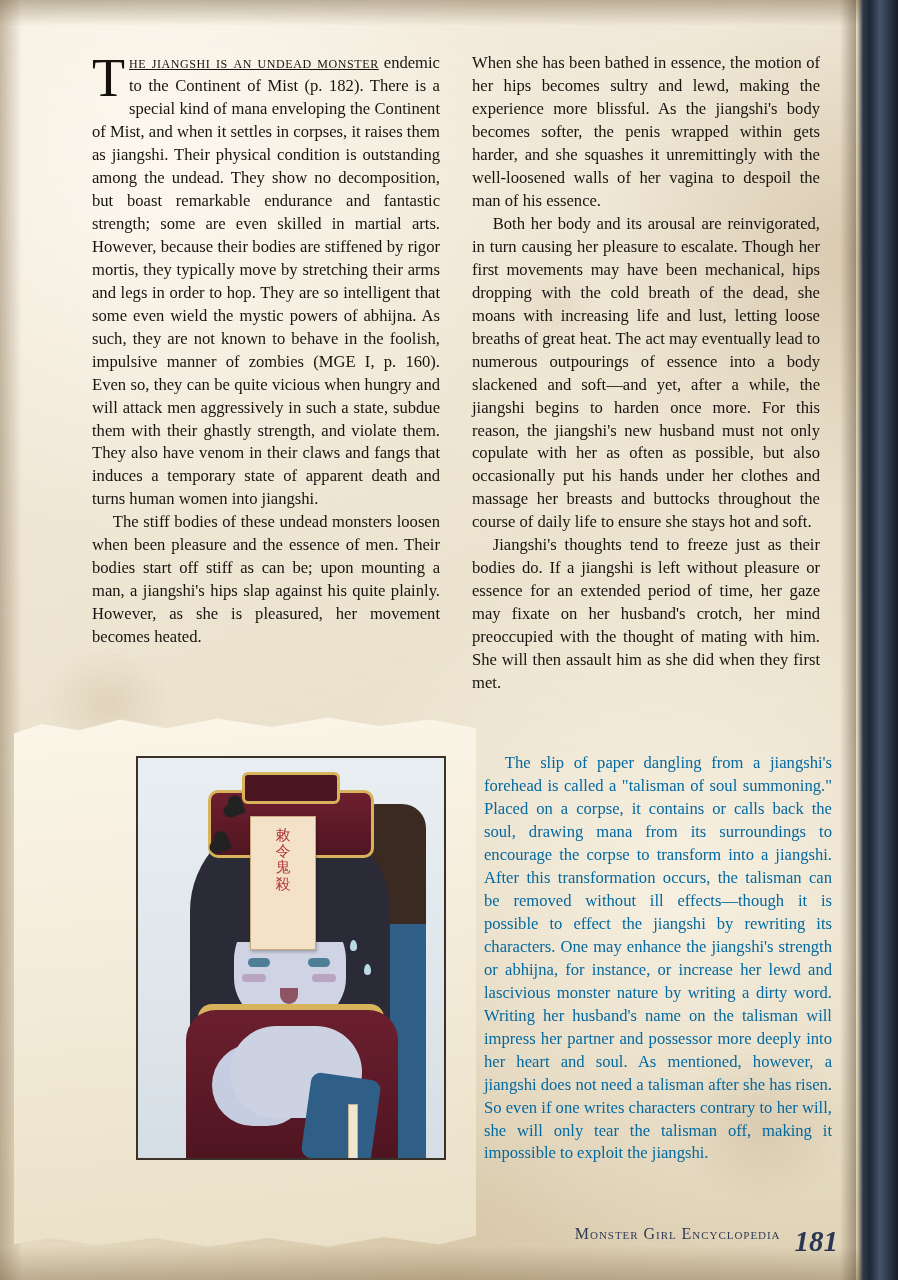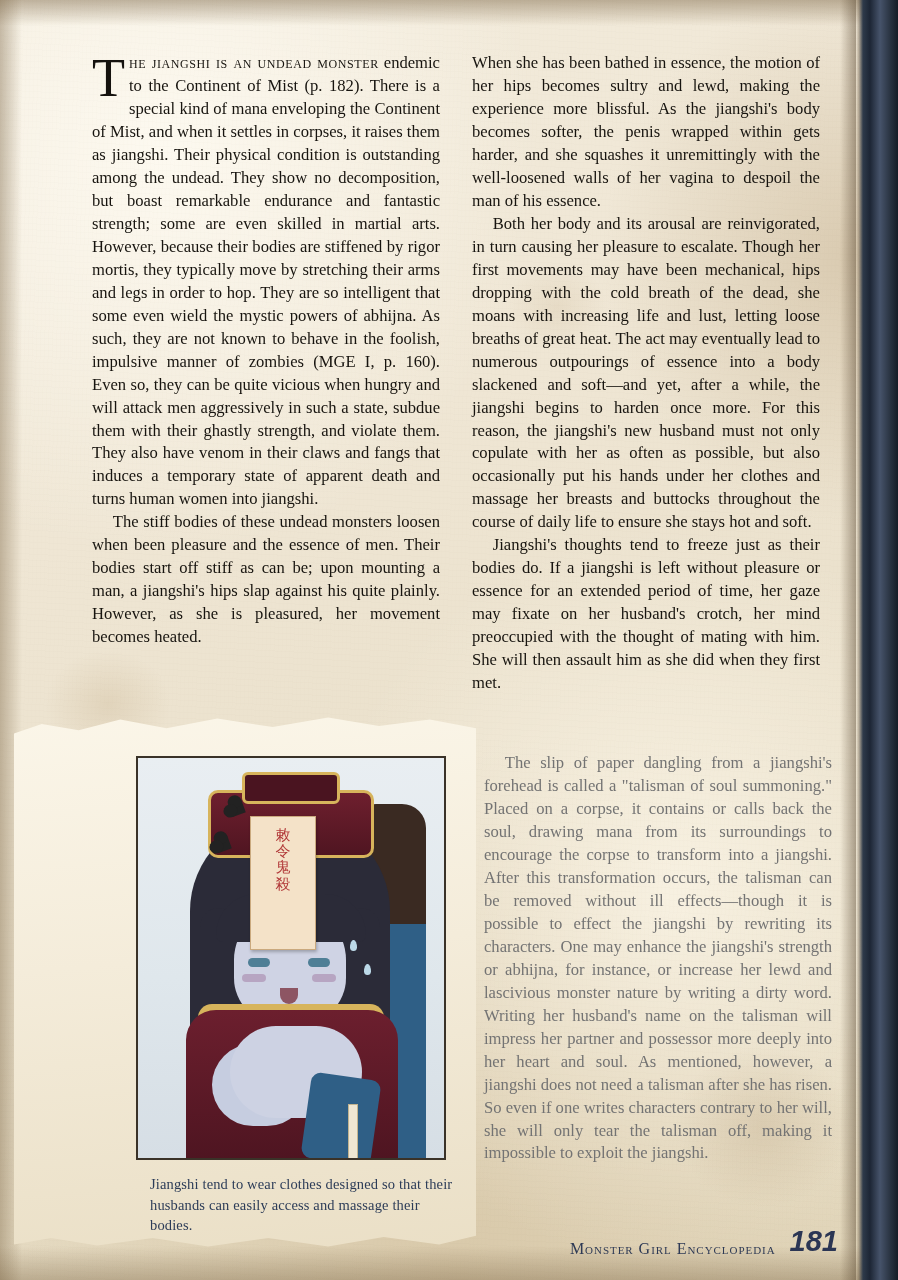--- a/index.html
+++ b/index.html
@@ -131,34 +131,35 @@
     font-size: 54px;
     line-height: 0.84;
     padding: 2px 4px 0 0;
     margin-top: 2px;
     font-weight: 400;
     color: #15120e;
   }
   .smallcaps {
     font-variant: small-caps;
     letter-spacing: 0.035em;
+    text-decoration: underline;
   }
 
   
   .col-right-lower {
     position: absolute;
     left: 484px;
     top: 752px;
     width: 348px;
     font-size: 16.6px;
     line-height: 1.385;
     text-align: justify;
     hyphens: auto;
     -webkit-hyphens: auto;
-    color: #737373;
+    color: #0369a1;
   }
   .col-right-lower p { margin: 0; text-indent: 1.25em; }
 
   
   .illo-wrap {
     position: absolute;
     left: 14px;
     top: 712px;
     width: 462px;
     height: 540px;
@@ -355,31 +356,31 @@
     color: #2c3c58;
     letter-spacing: 0.01em;
   }
 
   
   .footer {
     position: absolute;
     right: 60px;
     bottom: 22px;
     display: flex;
-    align-items: flex-end;
+    align-items: flex-start;
     gap: 14px;
   }
   .footer-title {
     font-variant: small-caps;
     font-size: 16px;
     letter-spacing: 0.06em;
     color: #2e3a55;
   }
   .footer-page {
-    font-family: Liberation Sans, sans-serif;
+    font-family: Liberation Serif, serif;
     font-size: 29px;
     font-weight: 700;
     font-style: italic;
     color: #2b3654;
   }
 </style>
 </head>
 <body>
 
 <div class="page">
@@ -437,20 +438,19 @@
         <div class="chest2"></div>
         <div class="chest"></div>
         <div class="sash"></div>
         <div class="tassel"></div>
         <div class="heart h1"></div>
         <div class="heart h2"></div>
         <div class="sweat s1"></div>
         <div class="sweat s2"></div>
       </div>
     </div>
-    <div class="caption">Jiangshi tend to wear clothes designed so that their husbands can easily access and massage their bodies.</div>
   </div>
 
   <div class="footer">
     <span class="footer-title">Monster Girl Encyclopedia</span>
     <span class="footer-page">181</span>
   </div>
 </div>
 
 </body></html>

